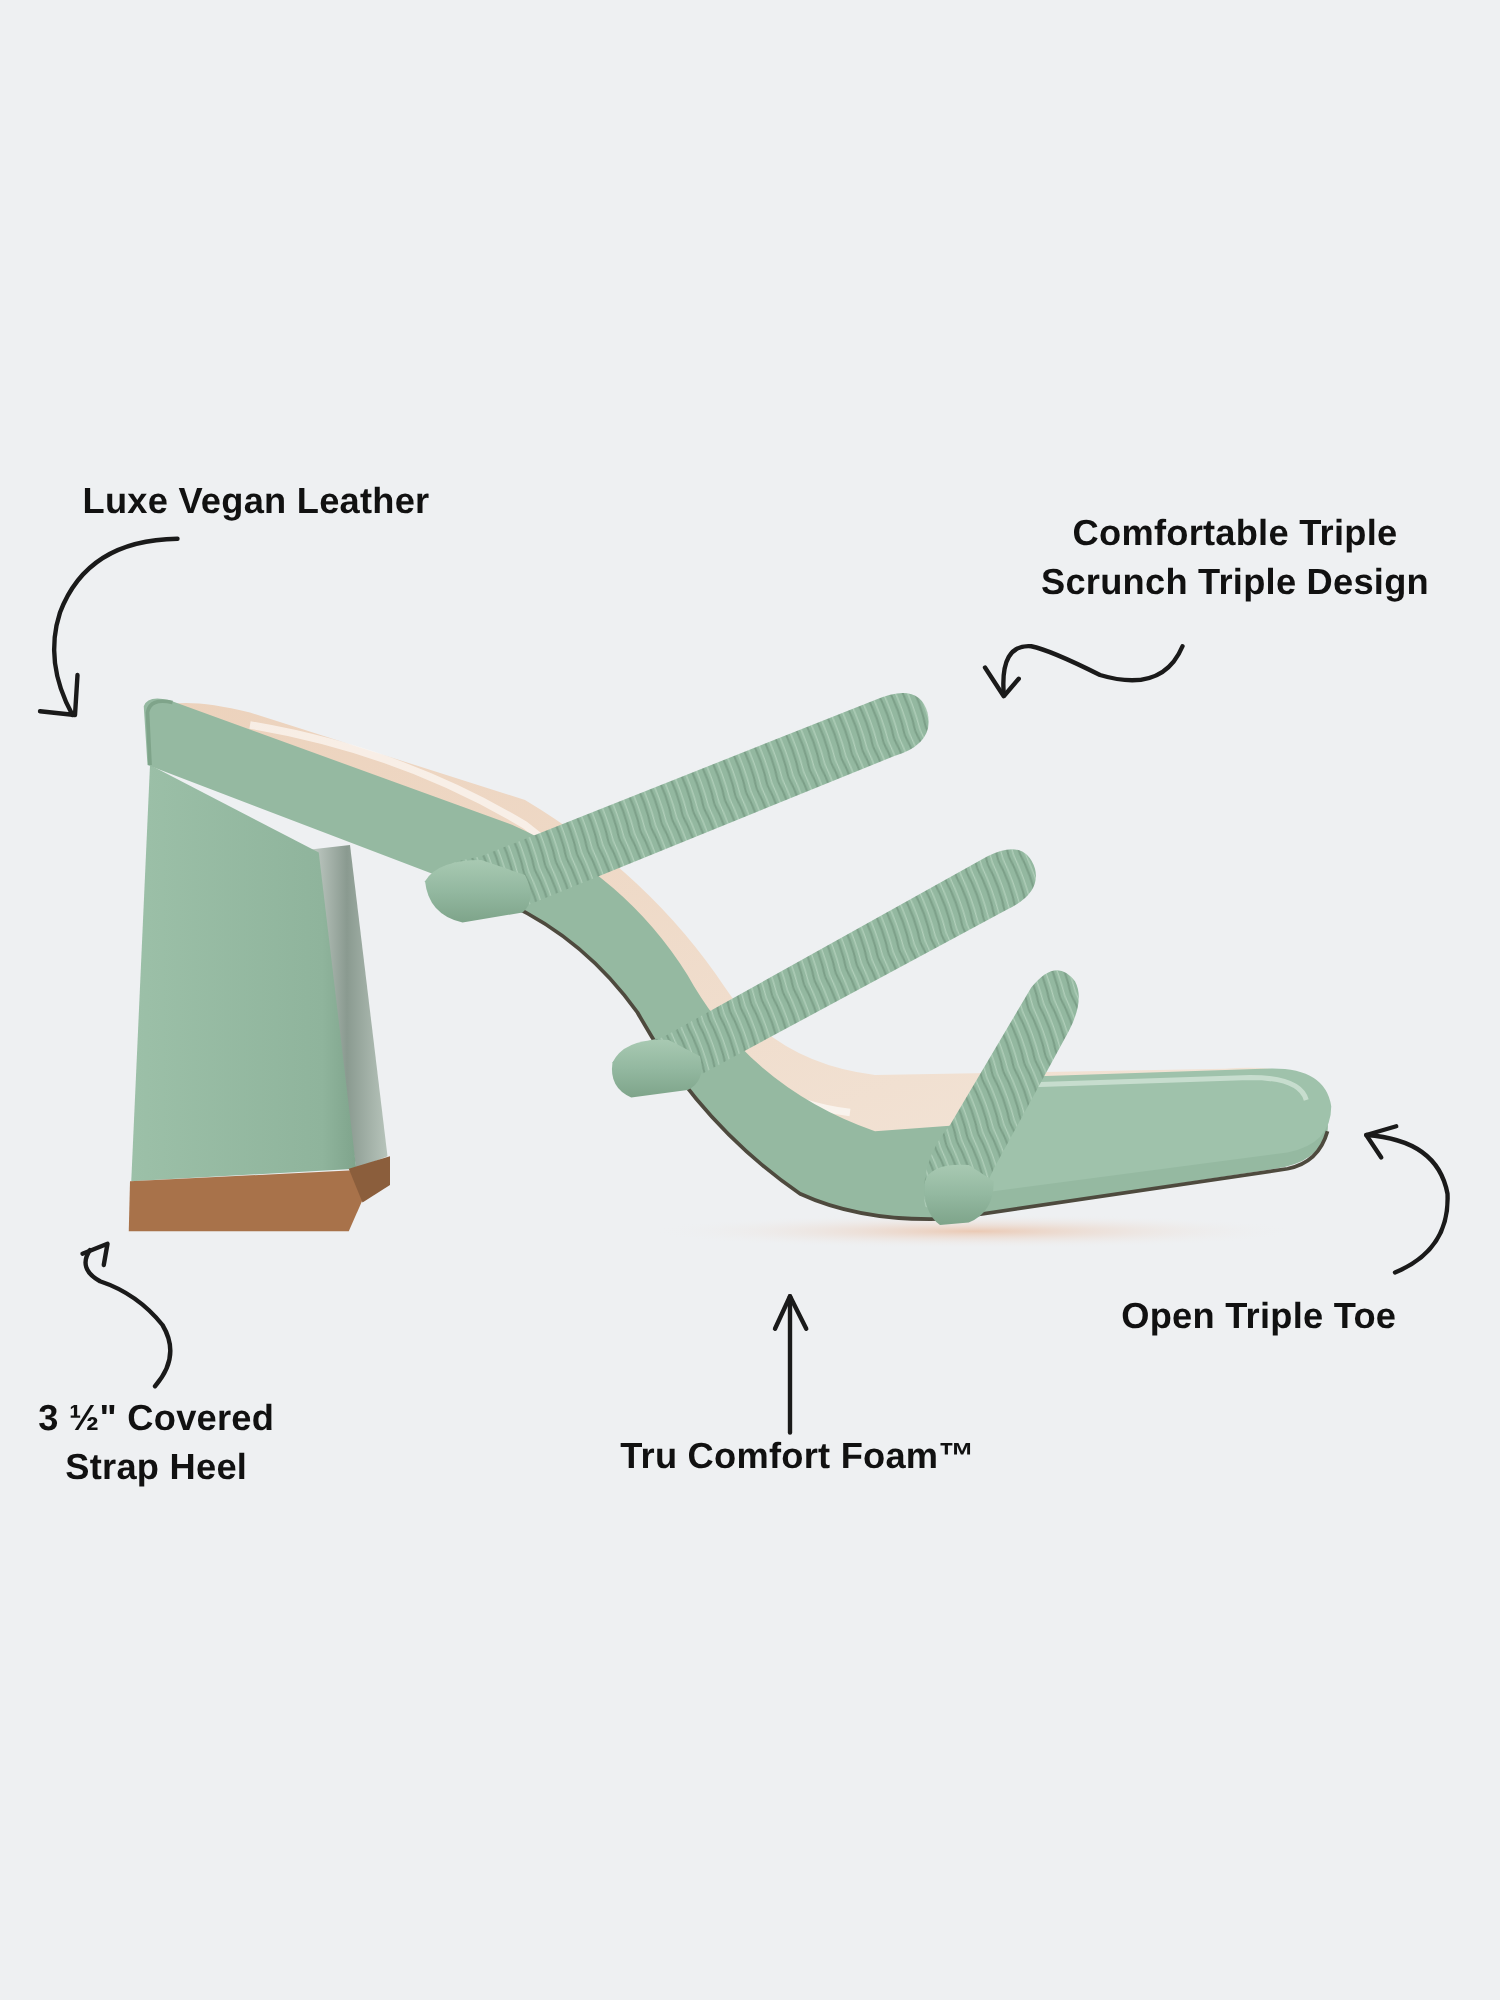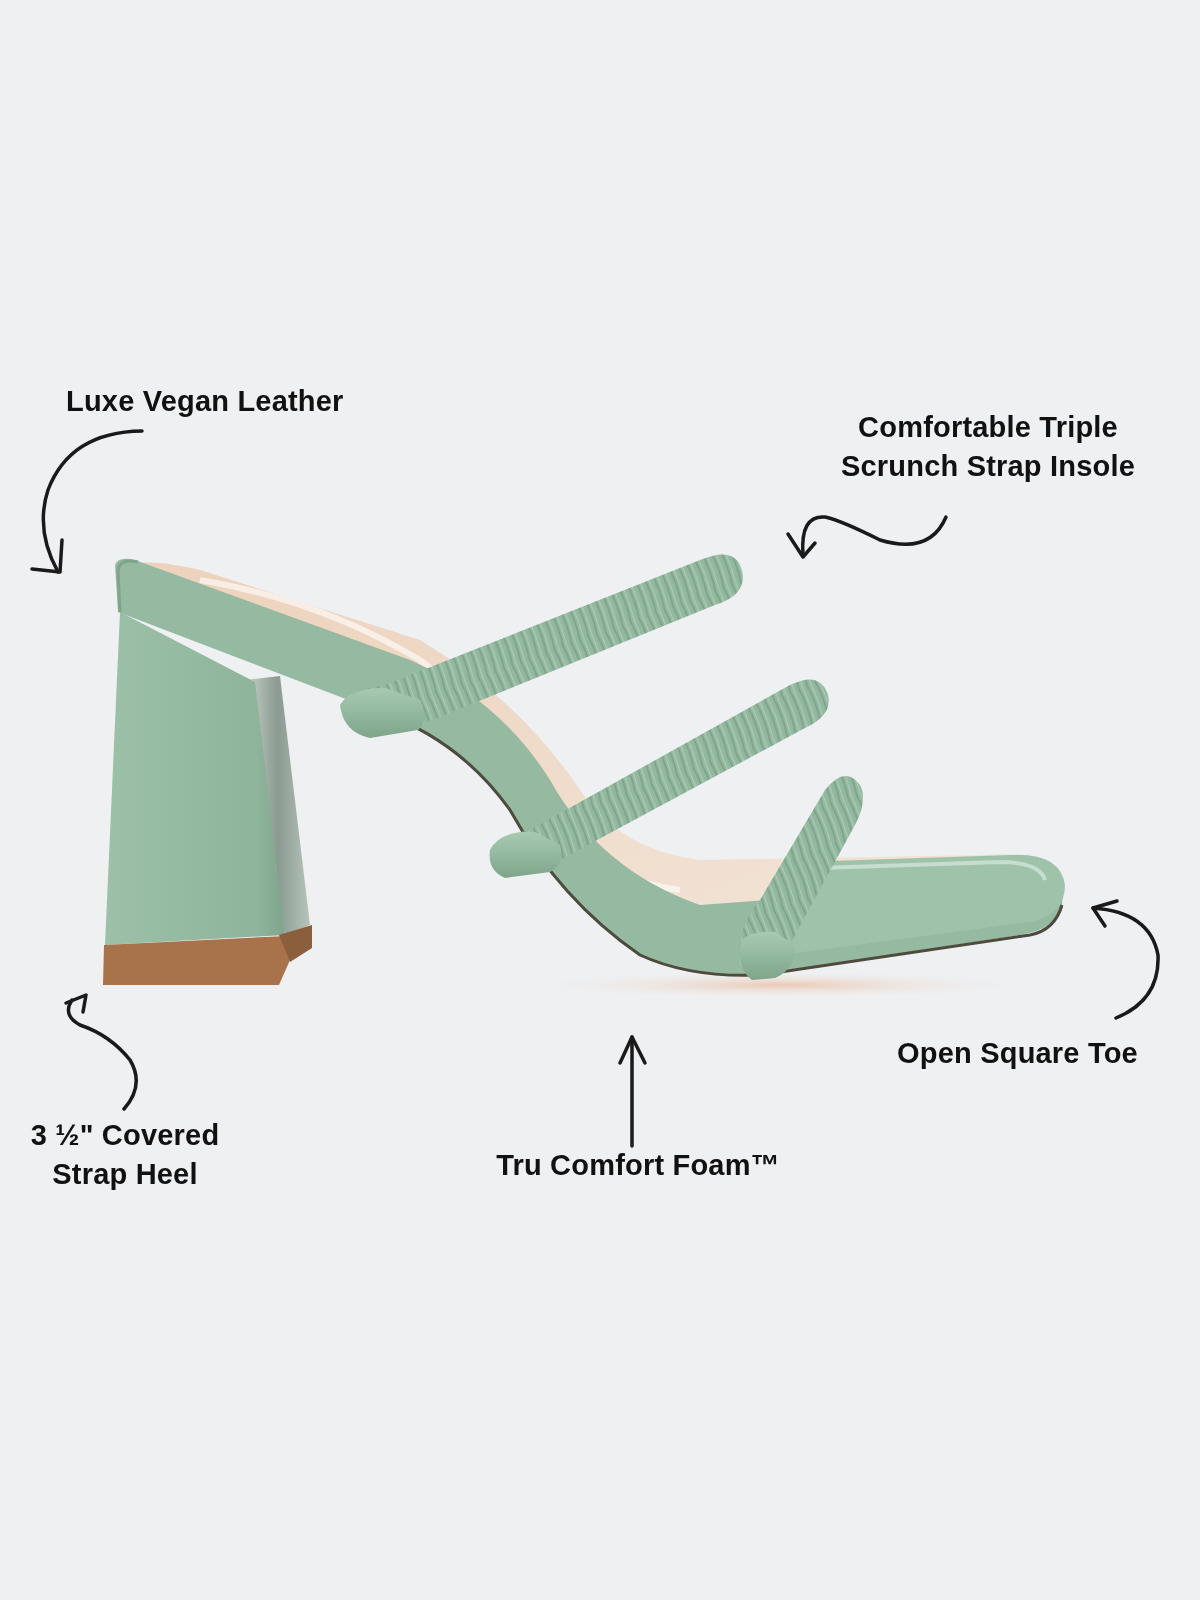--- a/index.html
+++ b/index.html
@@ -116,29 +116,29 @@
       <path d="M1117 901 L1093 908 L1105 926"></path>
     </g>
   </svg>
 
   <div class="label" style="left:66px; top:382px;">
     <span>Luxe Vegan Leather</span>
   </div>
 
   <div class="label center" style="left:818px; top:408px; width:340px;">
     <span>Comfortable Triple</span>
-    <span>Scrunch Strap Insole</span>
+    <span>Scrunch Triple Design</span>
   </div>
 
   <div class="label center" style="left:10px; top:1116px; width:230px;">
     <span>3 ½" Covered</span>
     <span>Strap Heel</span>
   </div>
 
   <div class="label center" style="left:468px; top:1146px; width:340px;">
     <span>Tru Comfort Foam™</span>
   </div>
 
   <div class="label" style="left:897px; top:1034px;">
-    <span>Open Square Toe</span>
+    <span>Open Triple Toe</span>
   </div>
 
 </div>
 
 </body></html>

